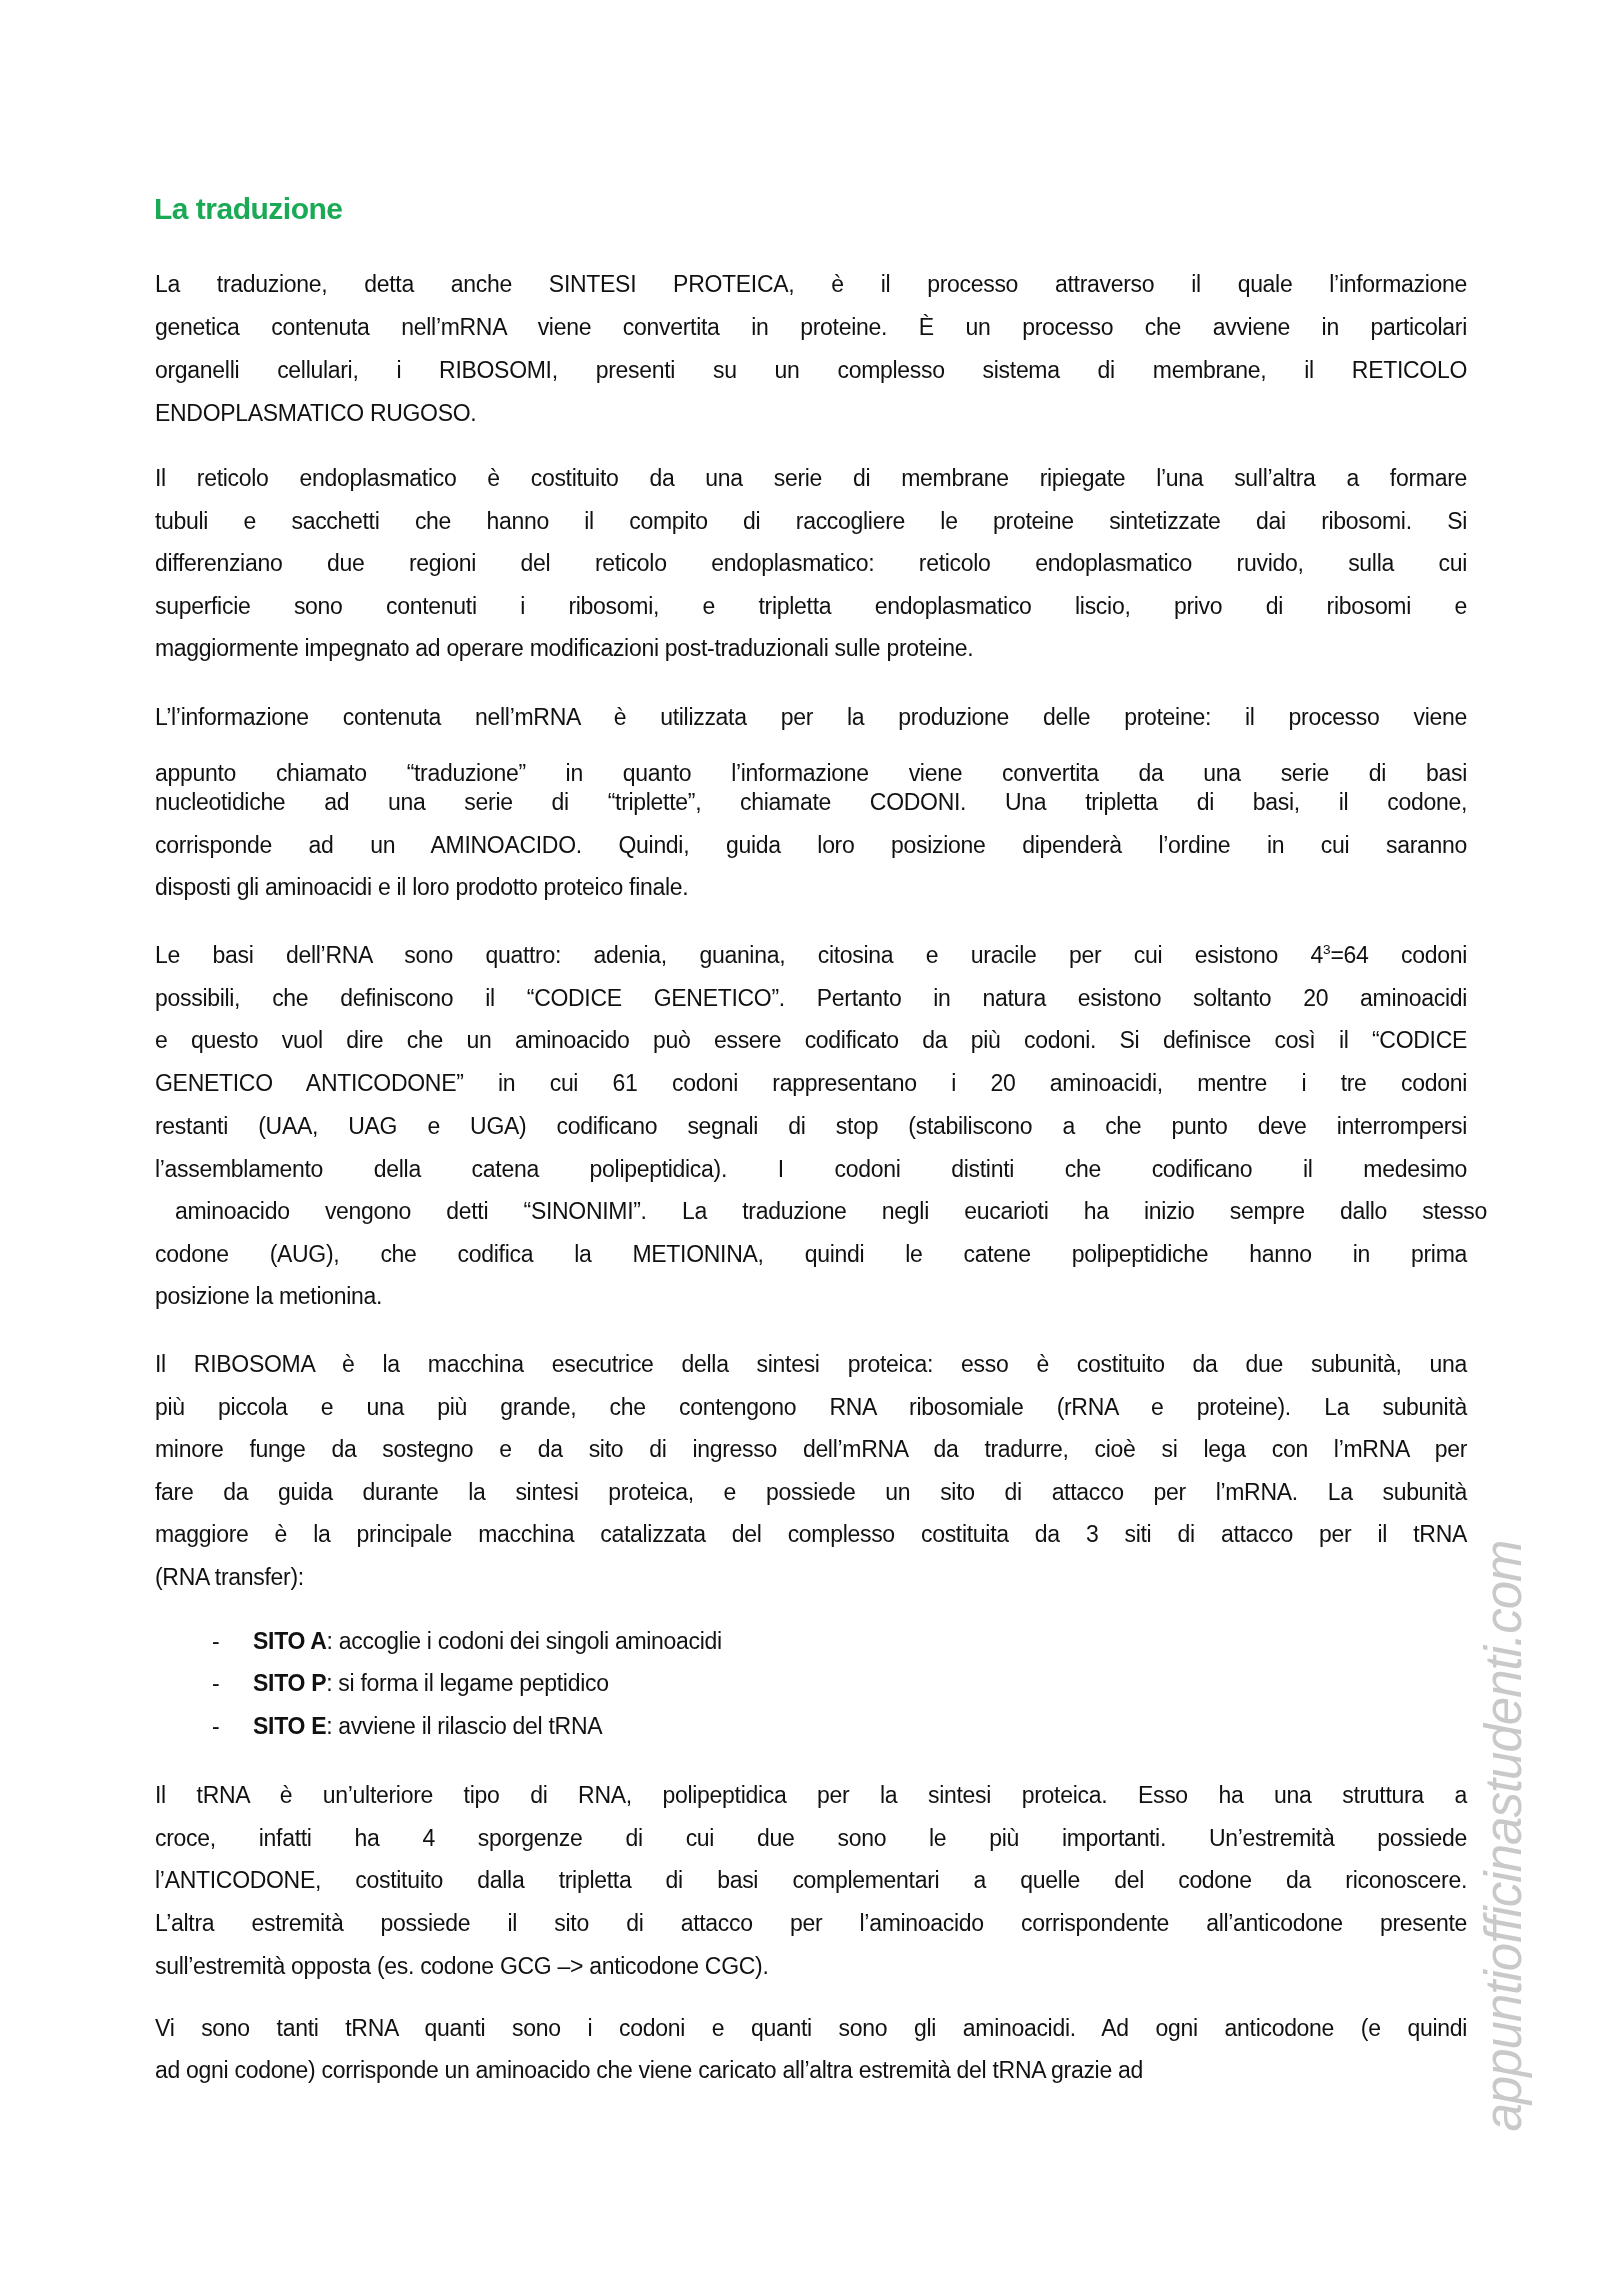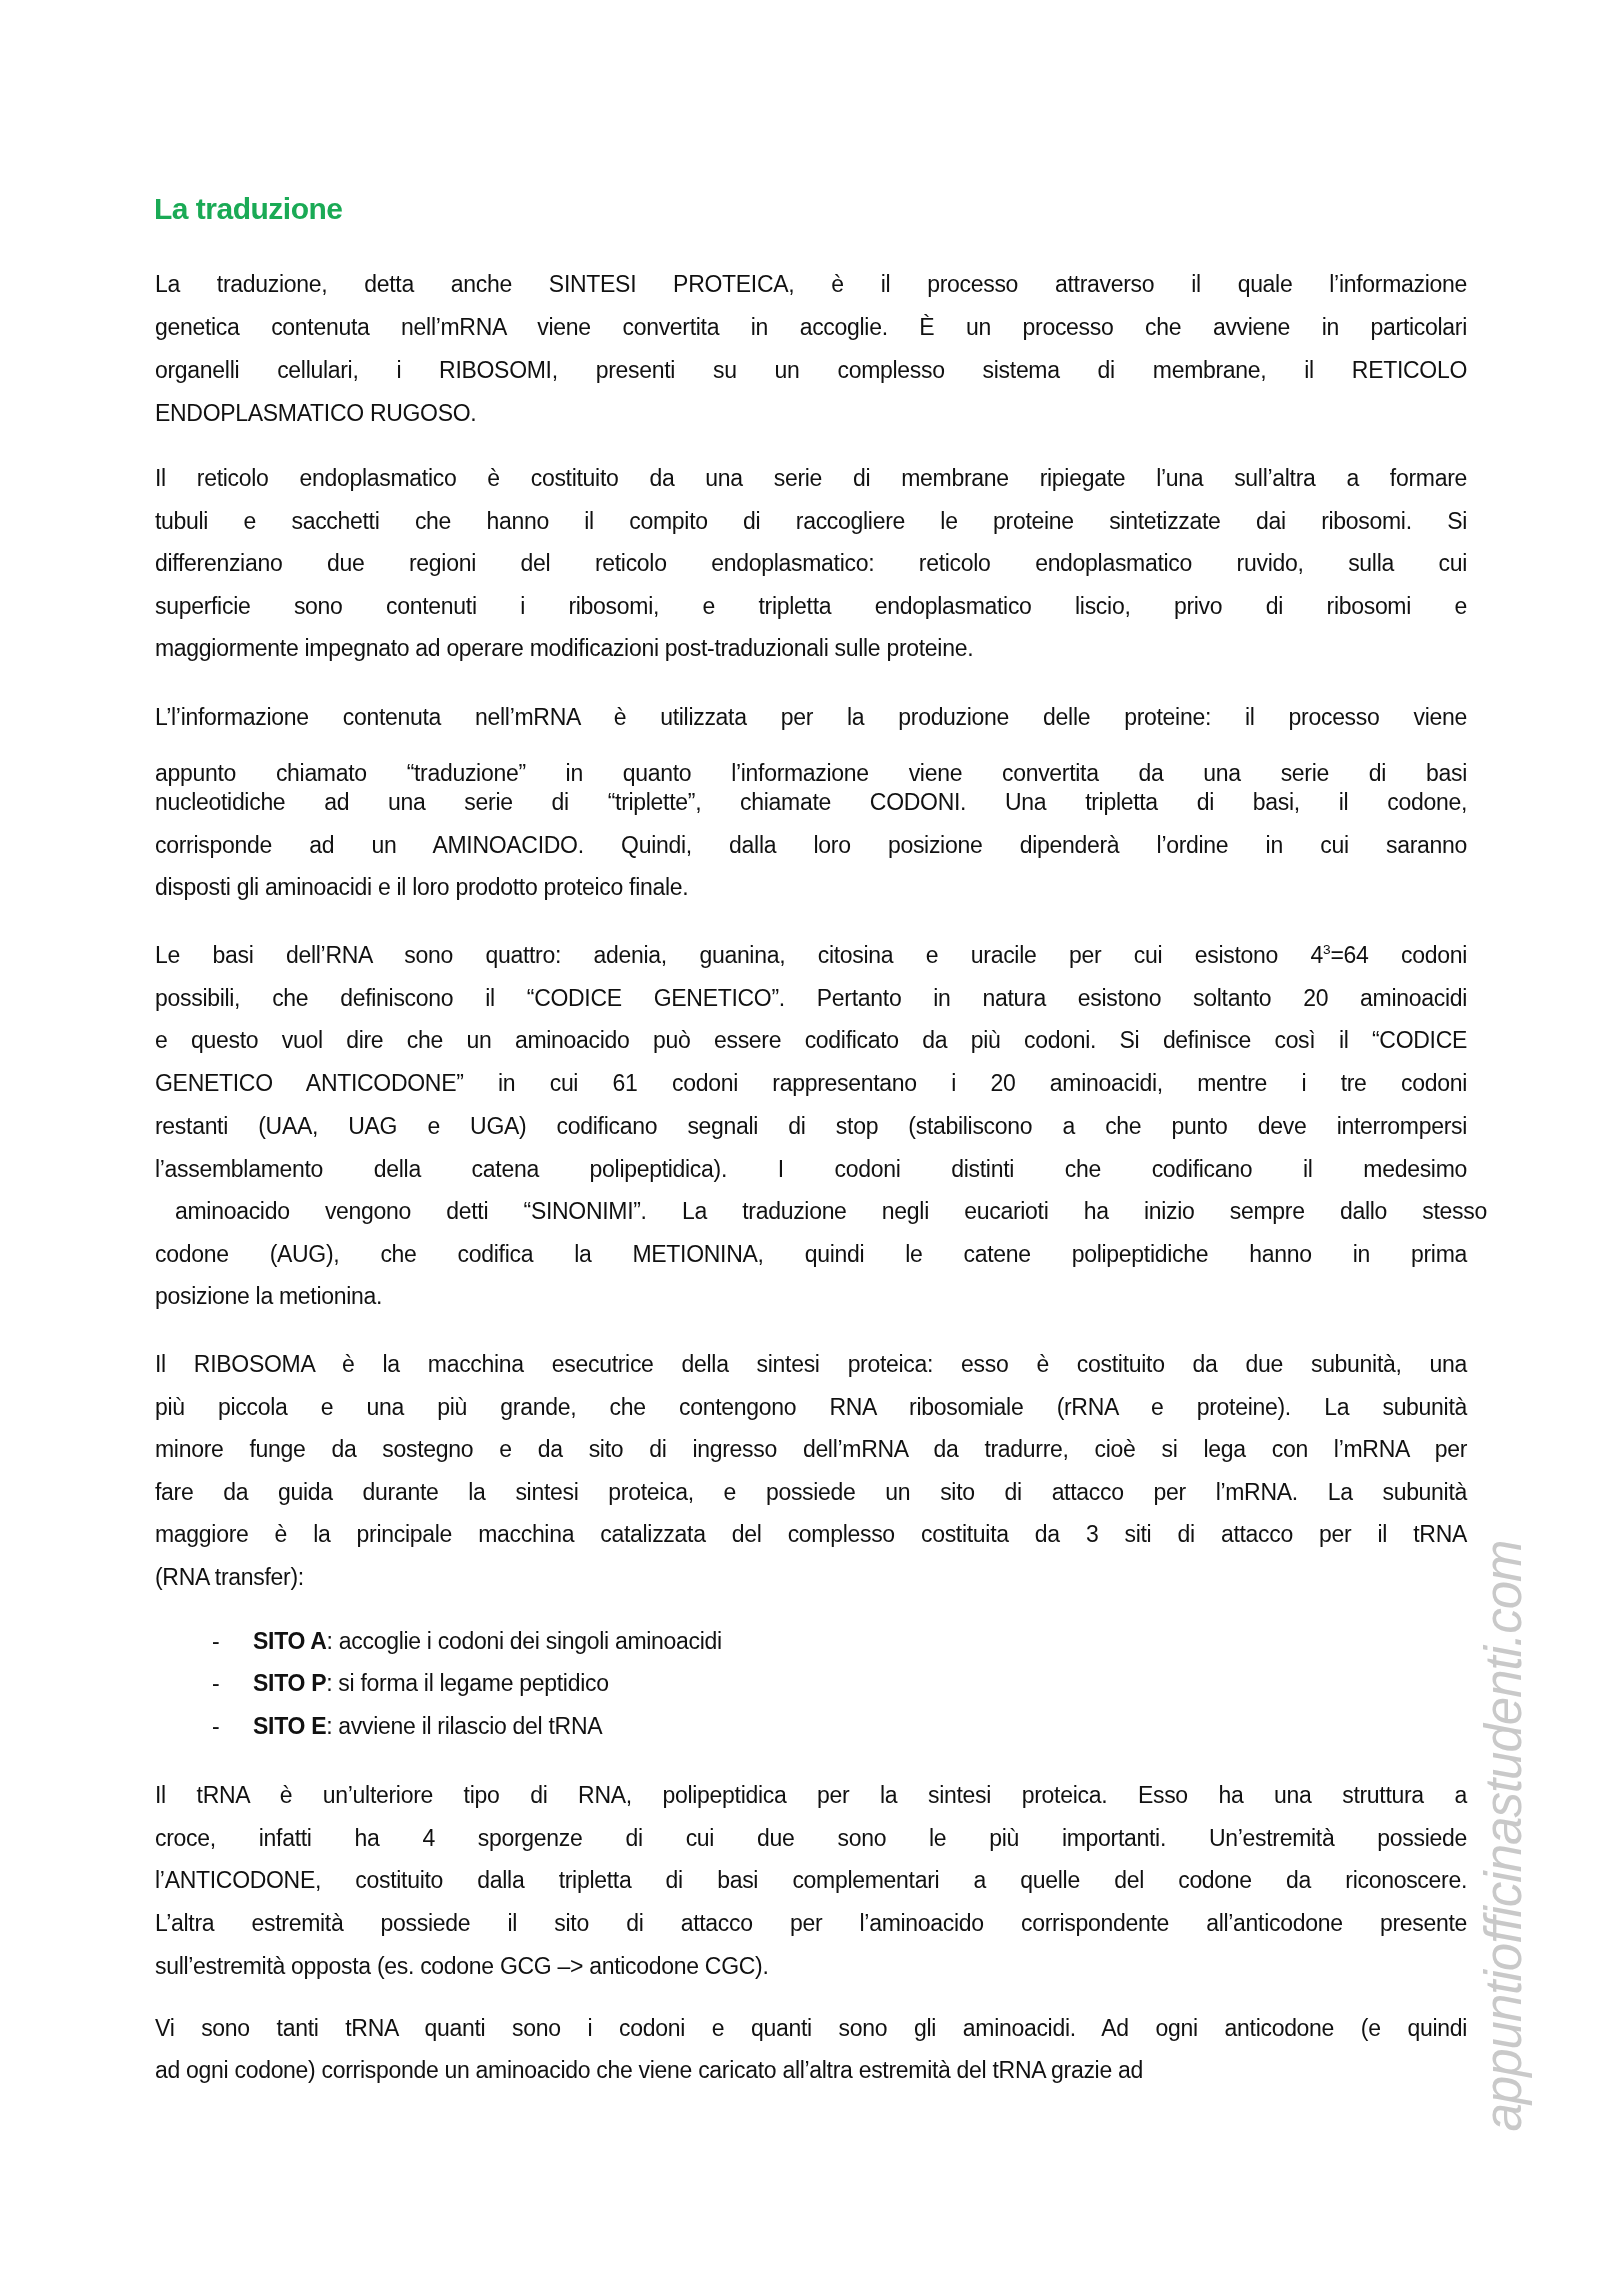--- a/index.html
+++ b/index.html
@@ -15,32 +15,32 @@
   .watermark{position:absolute;left:1503px;top:1836px;transform:translate(-50%,-50%) rotate(-90deg);font-family:"Liberation Sans",sans-serif;font-style:italic;font-size:51px;color:#c9c9c9;white-space:nowrap;letter-spacing:-1px;transform-origin:center center;}
   sup{font-size:13.7px;line-height:0;vertical-align:super;}
 </style>
 </head>
 <body>
 
 <div class="page">
   <div class="heading">La traduzione</div>
   <div id="body">
       <div class="line" style="top: 263px;"><span>La traduzione, detta anche </span><b>SINTESI PROTEICA</b><span>, è il processo attraverso il quale l’informazione</span></div>
-      <div class="line" style="top: 306px;"><span>genetica contenuta nell’mRNA viene convertita in accoglie. È un processo che avviene in particolari</span></div>
+      <div class="line" style="top: 306px;"><span>genetica contenuta nell’mRNA viene convertita in proteine. È un processo che avviene in particolari</span></div>
       <div class="line" style="top: 349px;"><span>organelli cellulari, i </span><b>RIBOSOMI</b><span>, presenti su un complesso sistema di membrane, il </span><b>RETICOLO</b></div>
       <div class="line last" style="top: 392px;"><b>ENDOPLASMATICO RUGOSO</b><span>.</span></div>
       <div class="line" style="top: 457px;"><span>Il reticolo endoplasmatico è costituito da una serie di membrane ripiegate l’una sull’altra a formare</span></div>
       <div class="line" style="top: 500px;"><span>tubuli e sacchetti che hanno il compito di raccogliere le proteine sintetizzate dai ribosomi. Si</span></div>
       <div class="line" style="top: 542px;"><span>differenziano due regioni del reticolo endoplasmatico: </span><b>reticolo endoplasmatico ruvido</b><span>, sulla cui</span></div>
       <div class="line" style="top: 585px;"><span>superficie sono contenuti i ribosomi, e </span><b>tripletta endoplasmatico liscio</b><span>, privo di ribosomi e</span></div>
       <div class="line last" style="top: 627px;"><span>maggiormente impegnato ad operare modificazioni post-traduzionali sulle proteine.</span></div>
       <div class="line" style="top: 696px;"><span>L’l’informazione contenuta nell’mRNA è utilizzata per la produzione delle proteine: il processo viene</span></div>
       <div class="line" style="top: 739px; margin-top: 13px;"><span>appunto chiamato “traduzione” in quanto l’informazione viene convertita da una serie di basi</span></div>
       <div class="line" style="top: 781px;"><span>nucleotidiche ad una serie di “triplette”, chiamate </span><b>CODONI.</b><span> Una tripletta di basi, il codone,</span></div>
-      <div class="line" style="top: 824px;"><span>corrisponde ad un </span><b>AMINOACIDO.</b><span> Quindi, dalla loro posizione dipenderà l’ordine in cui saranno</span></div>
+      <div class="line" style="top: 824px;"><span>corrisponde ad un </span><b>AMINOACIDO.</b><span> Quindi, guida loro posizione dipenderà l’ordine in cui saranno</span></div>
       <div class="line last" style="top: 866px;"><span>disposti gli aminoacidi e il loro prodotto proteico finale.</span></div>
       <div class="line" style="top: 934px;"><span>Le basi dell’RNA sono quattro: adenia, guanina, citosina e uracile per cui esistono 4</span><sup>3</sup><span>=64 codoni</span></div>
       <div class="line" style="top: 977px;"><span>possibili, che definiscono il “</span><b>CODICE GENETICO</b><span>”. Pertanto in natura esistono soltanto 20 aminoacidi</span></div>
       <div class="line" style="top: 1019px;"><span>e questo vuol dire che un aminoacido può essere codificato da più codoni. Si definisce così il “</span><b>CODICE</b></div>
       <div class="line" style="top: 1062px;"><b>GENETICO ANTICODONE</b><span>” in cui 61 codoni rappresentano i 20 aminoacidi, mentre i tre codoni</span></div>
       <div class="line" style="top: 1105px;"><span>restanti (UAA, UAG e UGA) codificano segnali di stop (stabiliscono a che punto deve interrompersi</span></div>
       <div class="line" style="top: 1148px;"><span>l’assemblamento della catena polipeptidica). I codoni distinti che codificano il medesimo</span></div>
       <div class="line" style="top: 1190px; margin-left: 20px;"><span>aminoacido vengono detti “</span><b>SINONIMI</b><span>”. La traduzione negli eucarioti ha inizio sempre dallo stesso</span></div>
       <div class="line" style="top: 1233px;"><span>codone (</span><b>AUG</b><span>), che codifica la </span><b>METIONINA</b><span>, quindi le catene polipeptidiche hanno in prima</span></div>
       <div class="line last" style="top: 1275px;"><span>posizione la metionina.</span></div>

